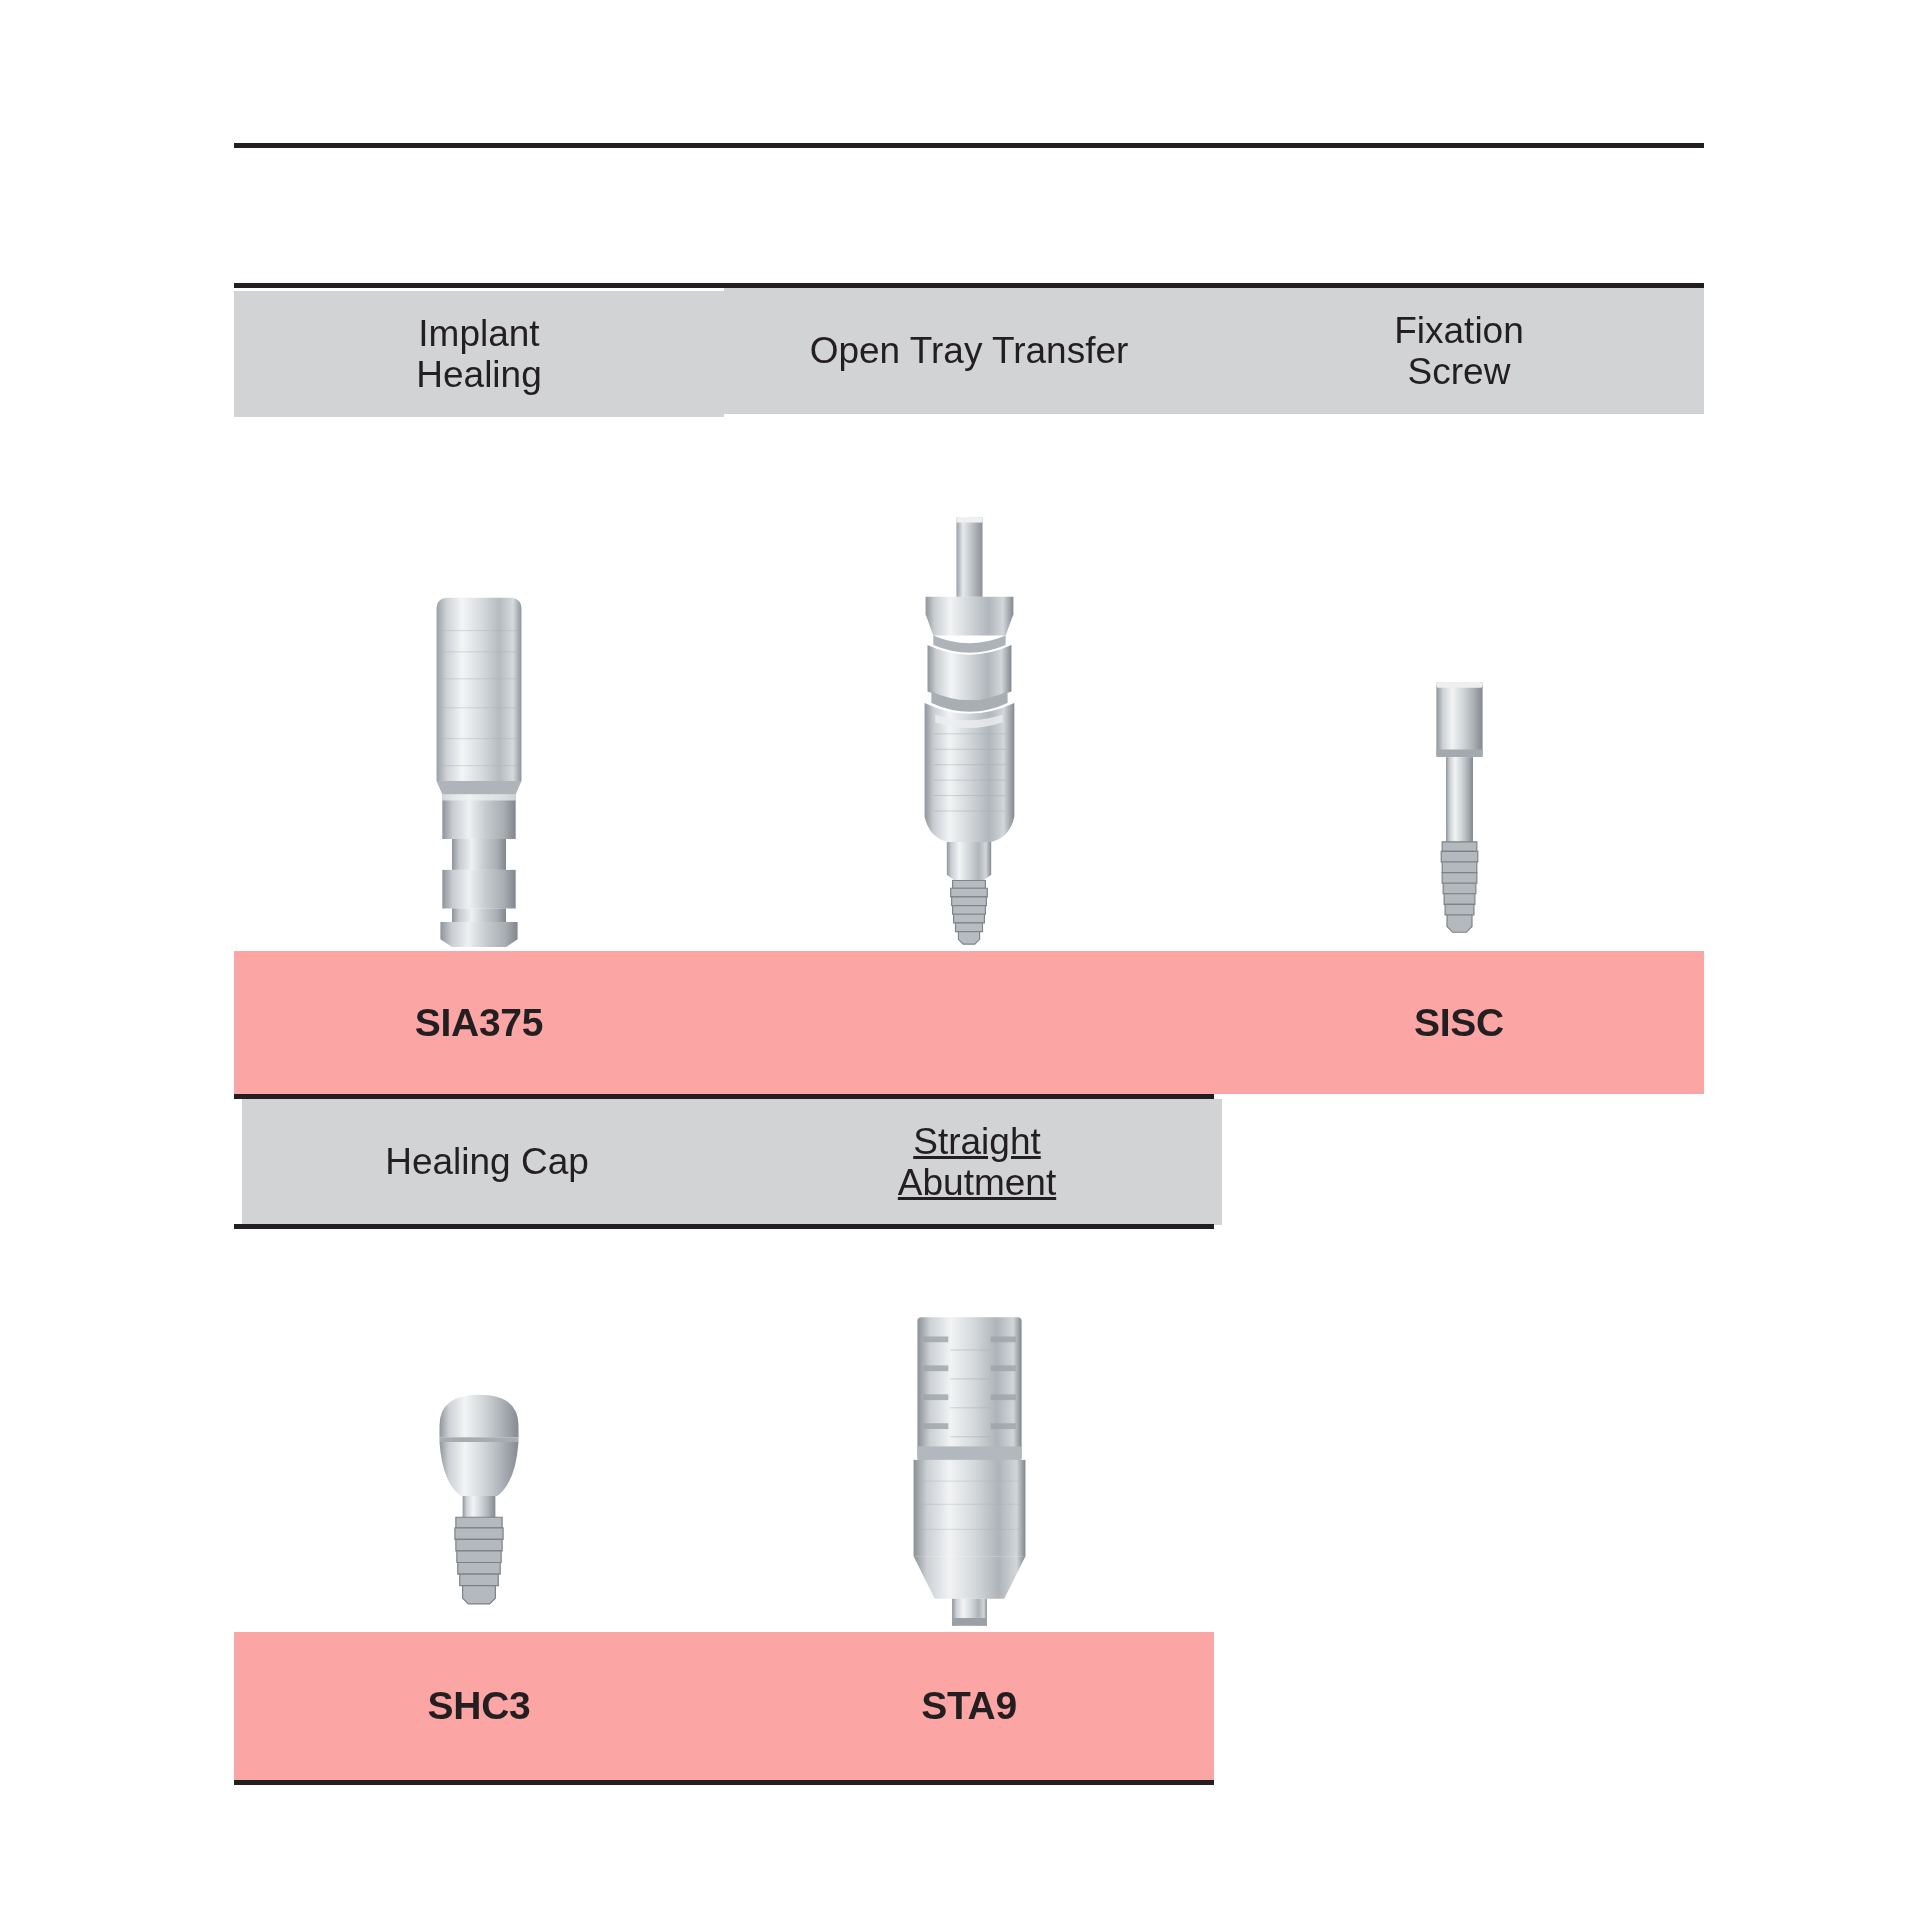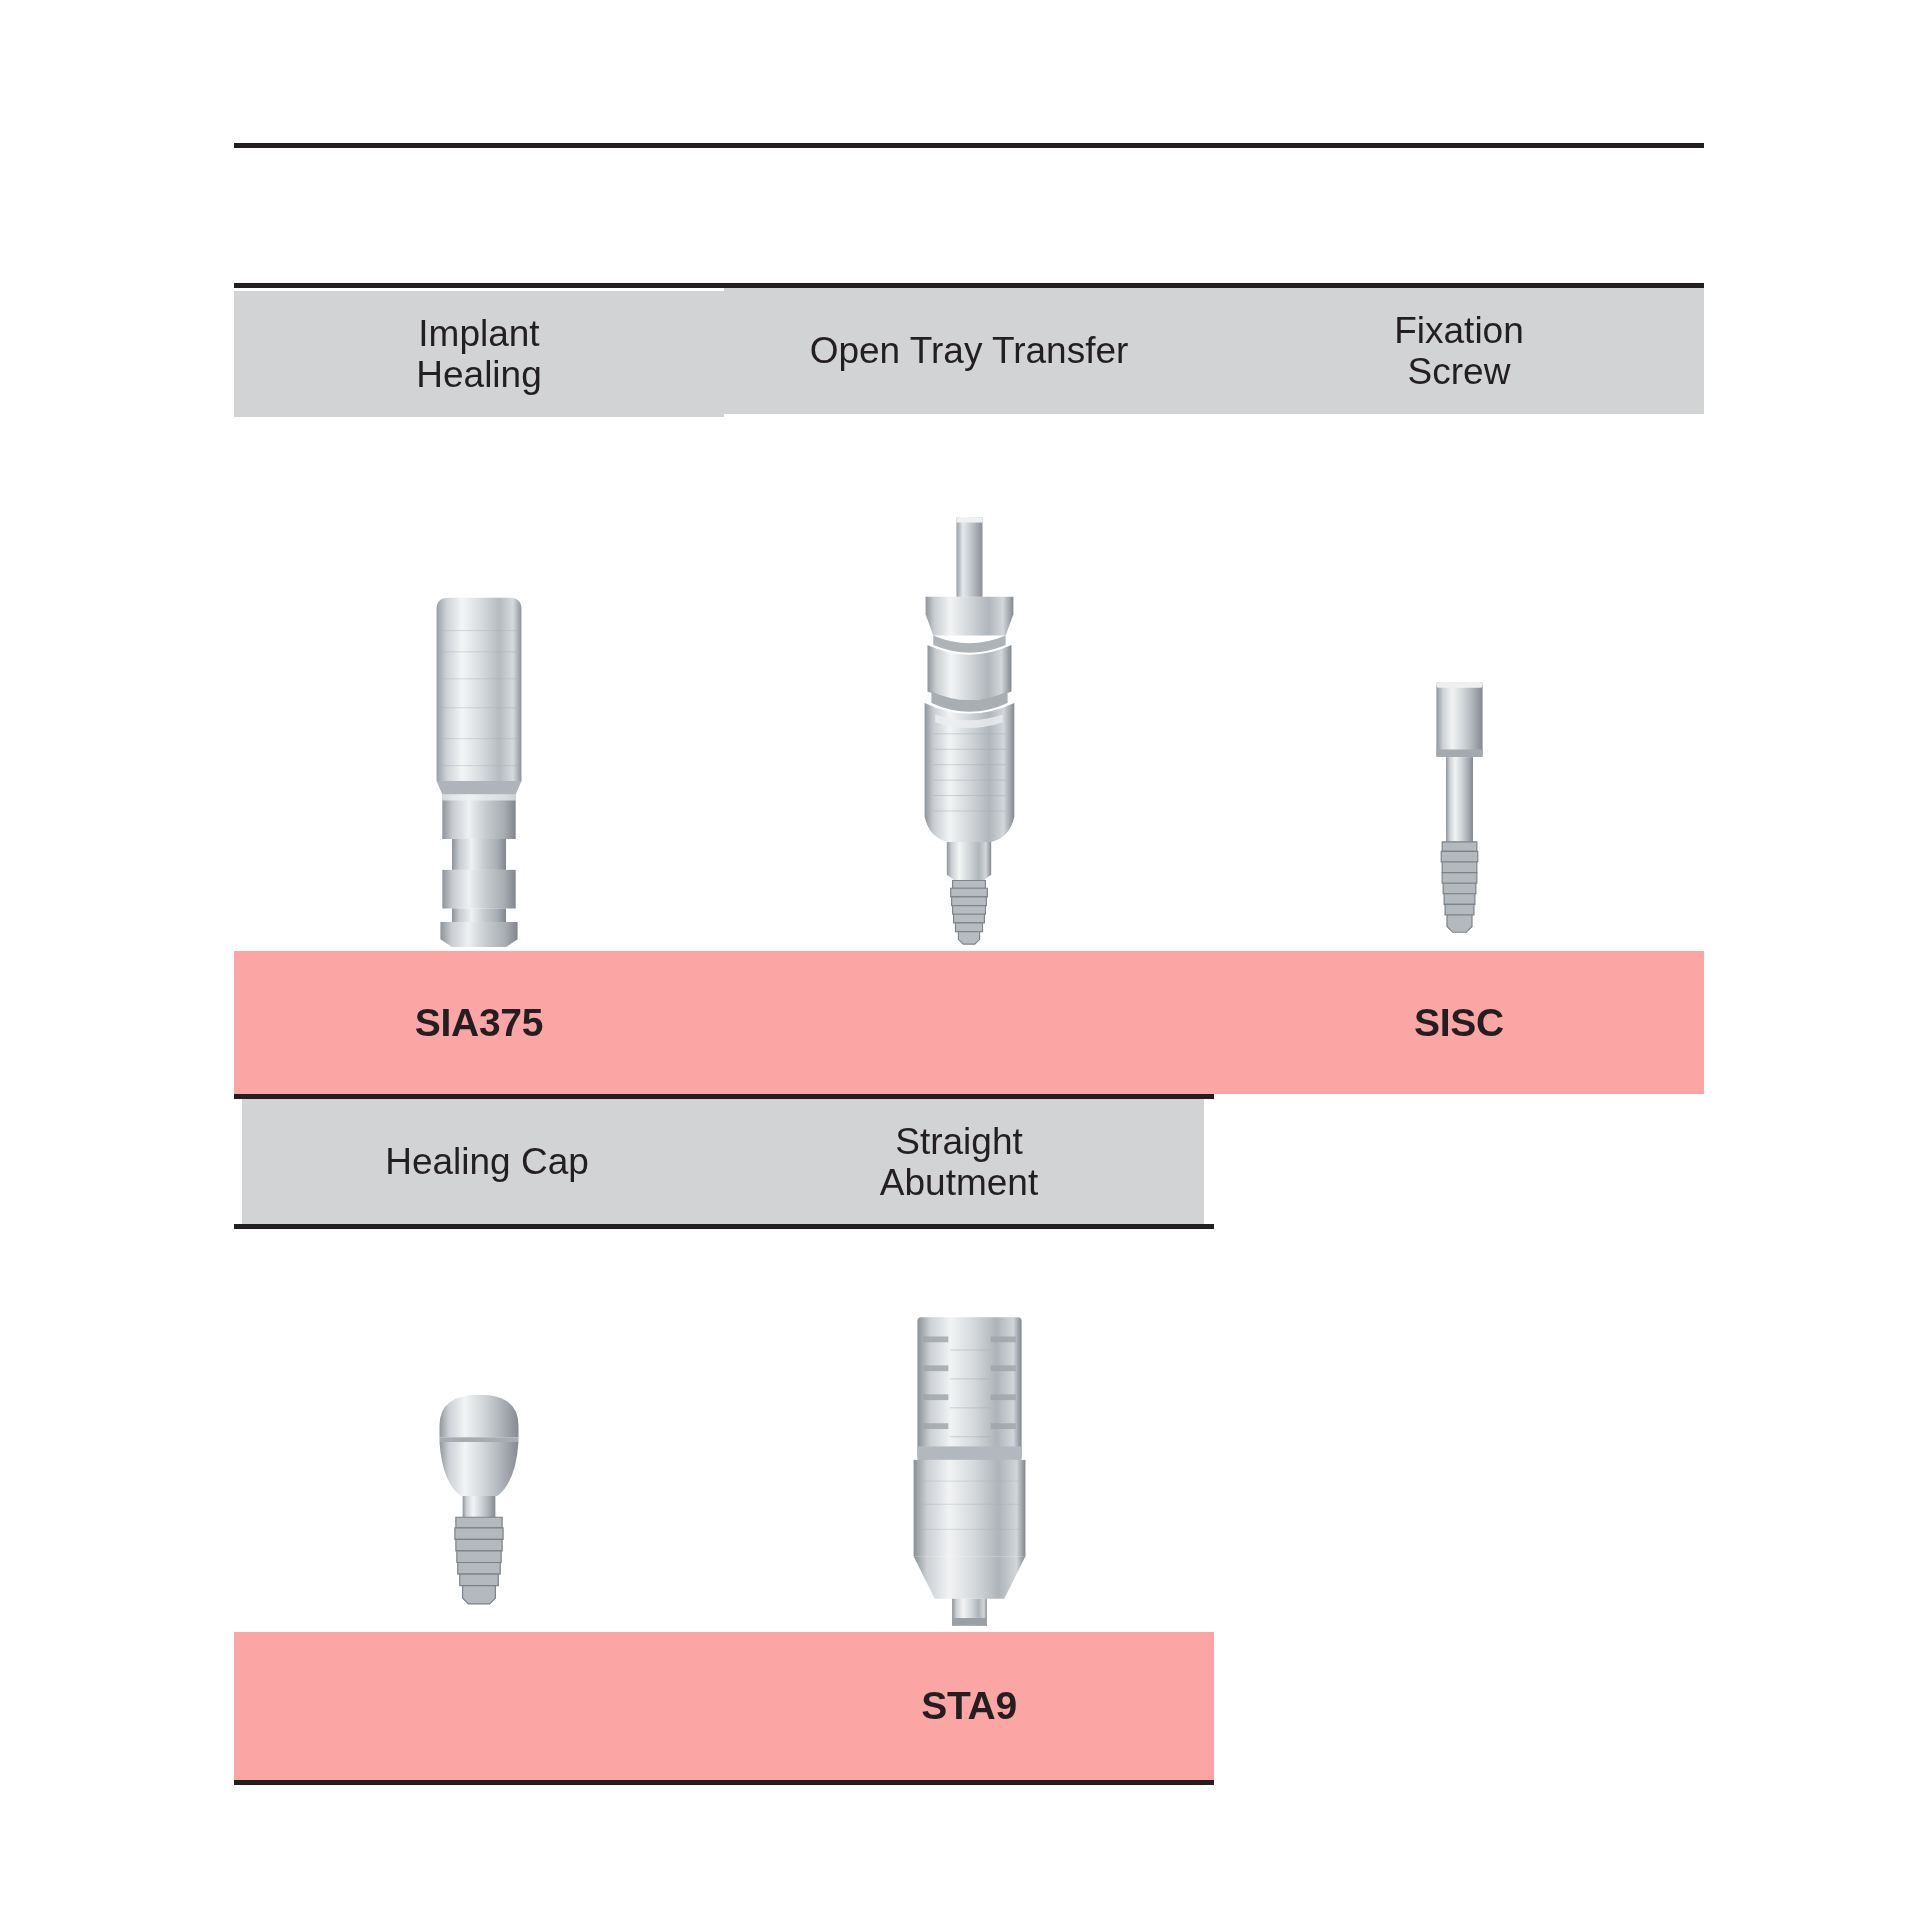--- a/index.html
+++ b/index.html
@@ -294,21 +294,21 @@
       <div class="codecell" style="left:980px; width:490px;">
         <span>SISC</span>
       </div>
     </div>
 
     <div class="rule" style="top:951px; width:980px;"></div>
 
     <div class="subhead" style="left:8px; top:956px; width:490px; height:126px;">
       <span>Healing Cap</span>
     </div>
-    <div class="subhead" style="left:480px; top:956px; width:490px; height:126px;">
+    <div class="subhead" style="left:498px; top:956px; width:490px; height:126px;text-decoration:underline;">
       <span>
         <span>Straight</span><br>
         <span>Abutment</span>
       </span>
     </div>
 
     <div class="rule" style="top:1081px; width:980px;"></div>
 
     <div class="imgcell" style="left:0; top:1091px; width:490px; height:396px;">
       <svg class="part" width="106" height="241" viewBox="0 0 110 250">
@@ -387,20 +387,23 @@
         </g>
 
         <path d="M12 254 h116 l-22 44 h-72 z" fill="url(#mg5)"></path>
 
         <rect x="52" y="298" width="36" height="28" fill="url(#mg5)"></rect>
         <path d="M52 318 h36 v8 h-36 z" fill="#9aa0a5"></path>
       </svg>
     </div>
 
     <div class="codeband" style="left:0; top:1489px; width:980px; height:148px;">
+      <div class="codecell" style="left:0; width:490px;">
+        <span>SHC3</span>
+      </div>
       <div class="codecell" style="left:490px; width:490px;">
         <span>STA9</span>
       </div>
     </div>
 
     <div class="rule" style="top:1637px; width:980px;"></div>
 
   </div>
 </div>
 

